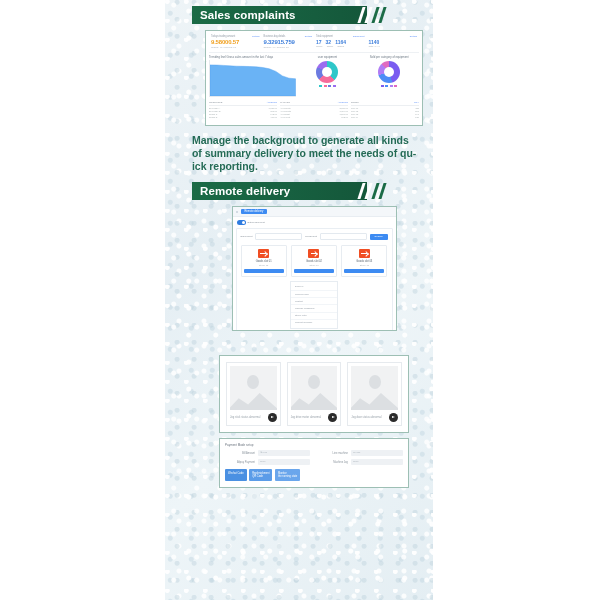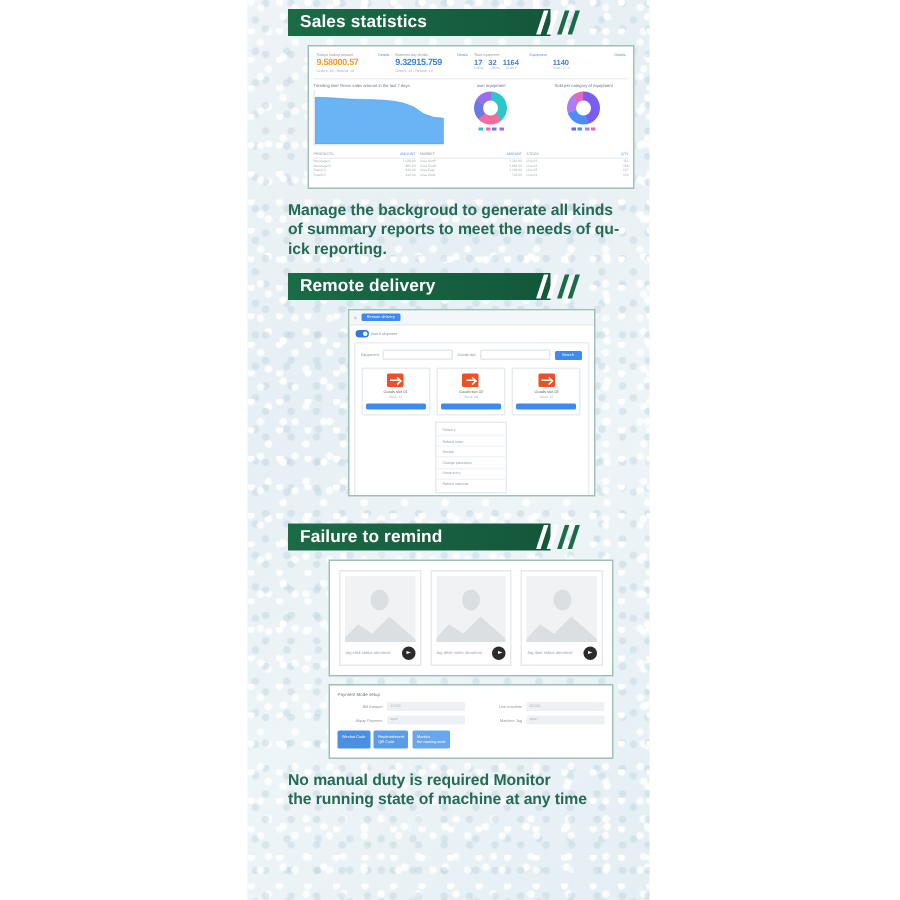--- a/index.html
+++ b/index.html
@@ -145,21 +145,21 @@
 </head>
 <body>
 
 <div class="page">
   <div class="column">
     <div class="inner">
 
       <div style="height:6px"></div>
       <div class="banner">
         <div class="bar"></div>
-        <div class="ttl">Sales statistics</div>
+        <div class="ttl">Sales complaints</div>
         <div class="slashes">
             <i></i>
             <i></i>
             <i></i>
             <i></i>
           </div>
       </div>
 
       <div class="shot dash">
         <div class="kpirow">
@@ -315,21 +315,21 @@
             <div class="tr">
                 <span>Line 04</span>
                 <span>120</span>
               </div>
           </div>
         </div>
       </div>
 
       <div style="height:8px"></div>
       <div class="caption">Manage the backgroud to generate all kinds
-of summary reports to meet the needs of qu-
+of summary delivery to meet the needs of qu-
 ick reporting.</div>
 
       <div style="height:10px"></div>
       <div class="banner">
         <div class="bar"></div>
         <div class="ttl">Remote delivery</div>
         <div class="slashes">
             <i></i>
             <i></i>
             <i></i>
@@ -381,30 +381,20 @@
             <div>Change password</div>
             <div>Stock entry</div>
             <div>Reboot machine</div>
           </div>
         </div>
       </div>
 
       <div style="height:8px"></div>
 
       <div style="height:10px"></div>
-      <div class="banner">
-        <div class="bar"></div>
-        <div class="ttl">Failure to remind</div>
-        <div class="slashes">
-            <i></i>
-            <i></i>
-            <i></i>
-            <i></i>
-          </div>
-      </div>
 
       <div class="shot gallery">
         <div class="gcard">
           <div class="ph">
               <span class="head"></span>
               <span class="mtn"></span>
             </div>
           <div class="gcap">
             <span class="tx">Jog stick status abnormal</span>
             <span class="play"></span>
@@ -457,18 +447,16 @@
         <div class="fbtns">
           <span class="fbtn">Wechat Code</span>
           <span class="fbtn b2">Replenishment
 QR Code</span>
           <span class="fbtn b3">Monitor
 the running state</span>
         </div>
       </div>
 
       <div style="height:8px"></div>
-      <div class="caption">No manual duty is required Monitor
-the running state of machine at any time</div>
 
     </div>
   </div>
 </div>
 
 </body></html>

